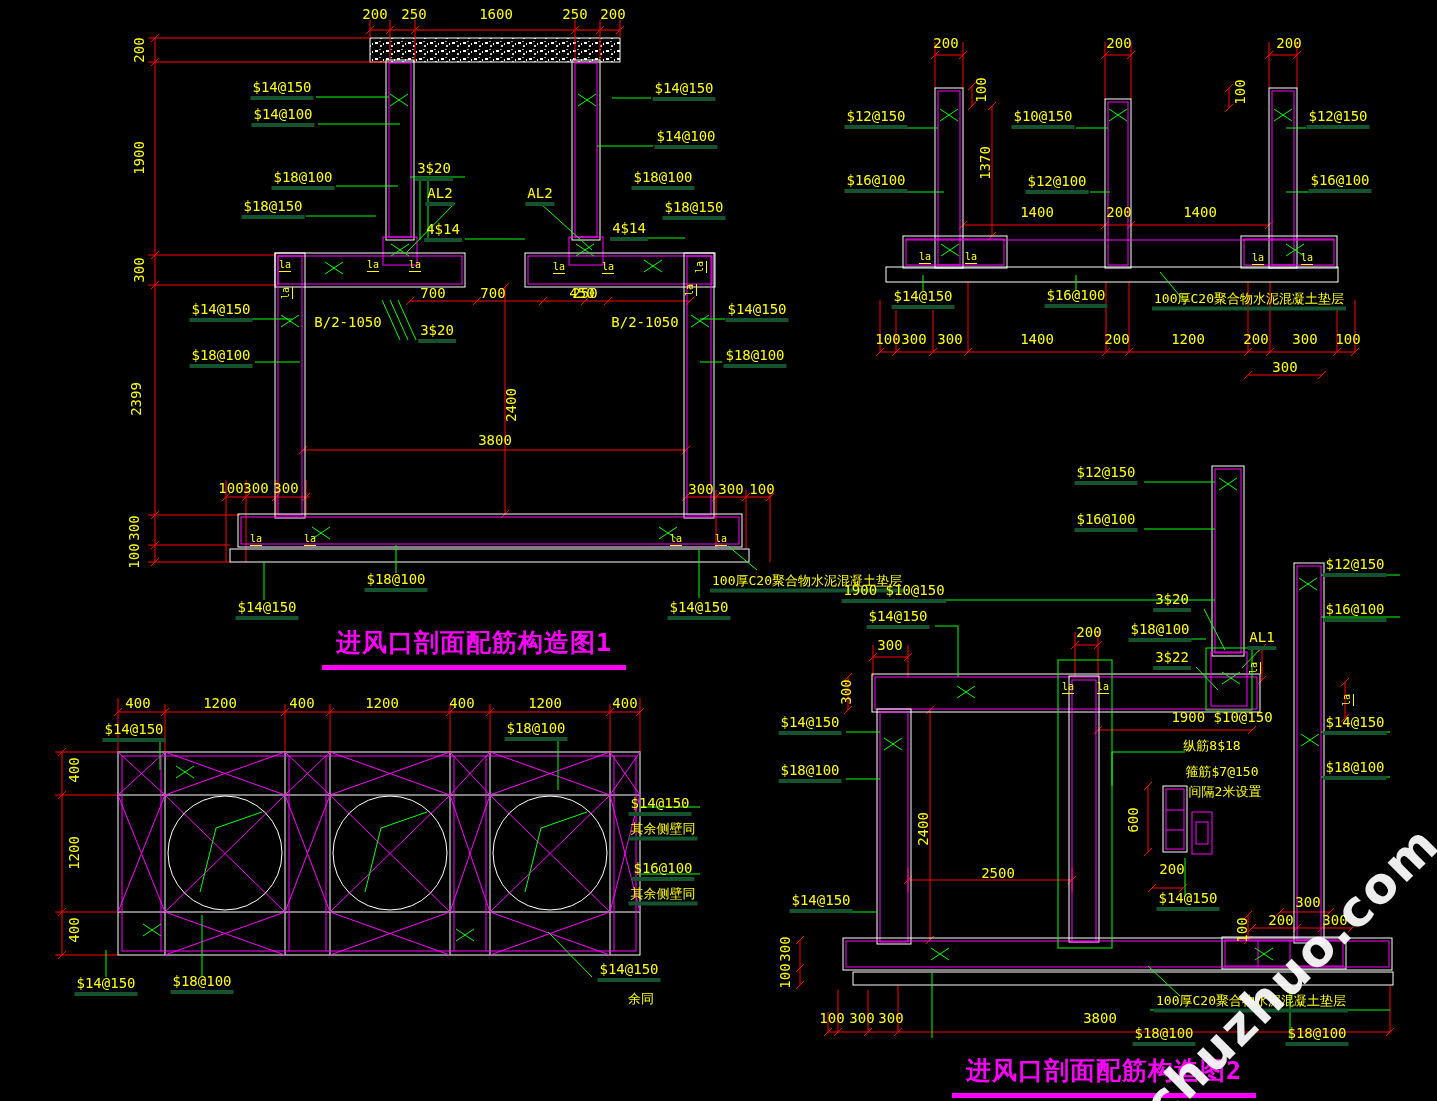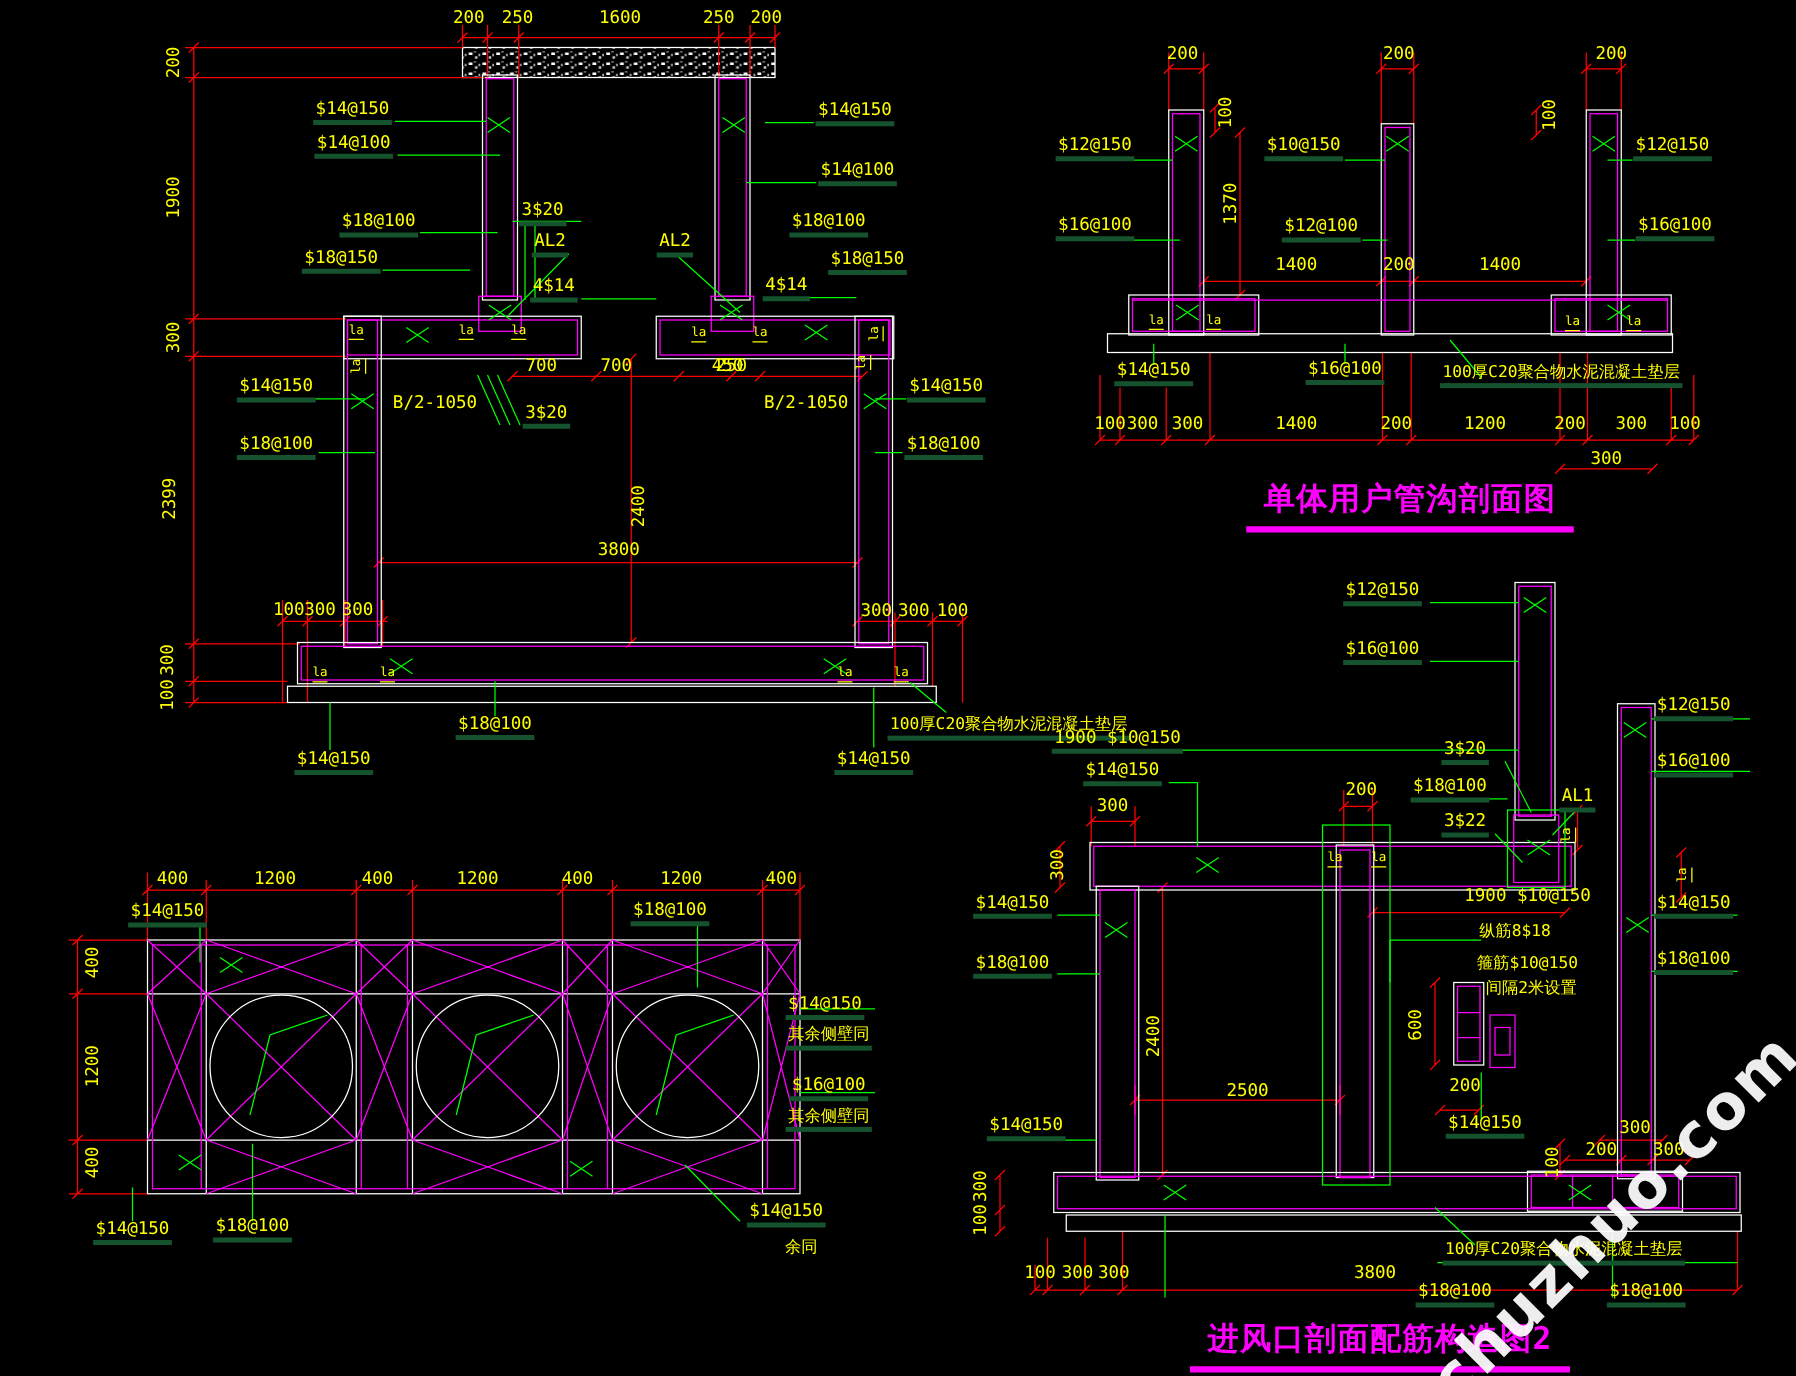--- a/index.html
+++ b/index.html
@@ -352,21 +352,21 @@
       <div class="lbl a rot" style="left: 1255px; top: 668px;">la</div>
       <div class="lbl a rot" style="left: 1348px; top: 700px;">la</div>
       <div class="lbl u" style="left: 1355px; top: 567px;">$12@150</div>
       <div class="lbl u" style="left: 1355px; top: 612px;">$16@100</div>
       <div class="lbl u" style="left: 810px; top: 725px;">$14@150</div>
       <div class="lbl u" style="left: 810px; top: 773px;">$18@100</div>
       <div class="lbl u" style="left: 1355px; top: 725px;">$14@150</div>
       <div class="lbl u" style="left: 1355px; top: 770px;">$18@100</div>
       <div class="lbl" style="left: 1222px; top: 717px;">1900 $10@150</div>
       <div class="lbl k" style="left: 1212px; top: 745px; text-align: right;">纵筋8$18</div>
-      <div class="lbl k" style="left: 1222px; top: 771px;">箍筋$10@150</div>
+      <div class="lbl k" style="left: 1222px; top: 771px;">箍筋$7@150</div>
       <div class="lbl k" style="left: 1225px; top: 791px;">间隔2米设置</div>
       <div class="lbl rot" style="left: 1133px; top: 820px;">600</div>
       <div class="lbl rot" style="left: 923px; top: 829px;">2400</div>
       <div class="lbl" style="left: 998px; top: 873px;">2500</div>
       <div class="lbl" style="left: 1172px; top: 869px;">200</div>
       <div class="lbl u" style="left: 1188px; top: 901px;">$14@150</div>
       <div class="lbl" style="left: 1308px; top: 902px;">300</div>
       <div class="lbl" style="left: 1281px; top: 920px;">200</div>
       <div class="lbl" style="left: 1335px; top: 920px;">300</div>
       <div class="lbl rot" style="left: 1242px; top: 930px;">100</div>
@@ -375,18 +375,18 @@
       <div class="lbl rot" style="left: 785px; top: 976px;">100</div>
       <div class="lbl" style="left: 832px; top: 1018px;">100</div>
       <div class="lbl" style="left: 862px; top: 1018px;">300</div>
       <div class="lbl" style="left: 891px; top: 1018px;">300</div>
       <div class="lbl" style="left: 1100px; top: 1018px;">3800</div>
       <div class="lbl u k" style="left: 1251px; top: 1003px;">100厚C20聚合物水泥混凝土垫层</div>
       <div class="lbl u" style="left: 1164px; top: 1036px;">$18@100</div>
       <div class="lbl u" style="left: 1317px; top: 1036px;">$18@100</div>
     </div>
 
-<div class="title" style="left:1128px;top:404px;">单体用户管沟剖面图</div>
+<div class="title" style="left:474px;top:648px;">进风口剖面配筋构造图1</div>
 <div class="title" style="left:1104px;top:1076px;">进风口剖面配筋构造图2</div>
 
 <div id="watermark">www.chuzhuo.com</div>
 
 </div>
 
 </body></html>

